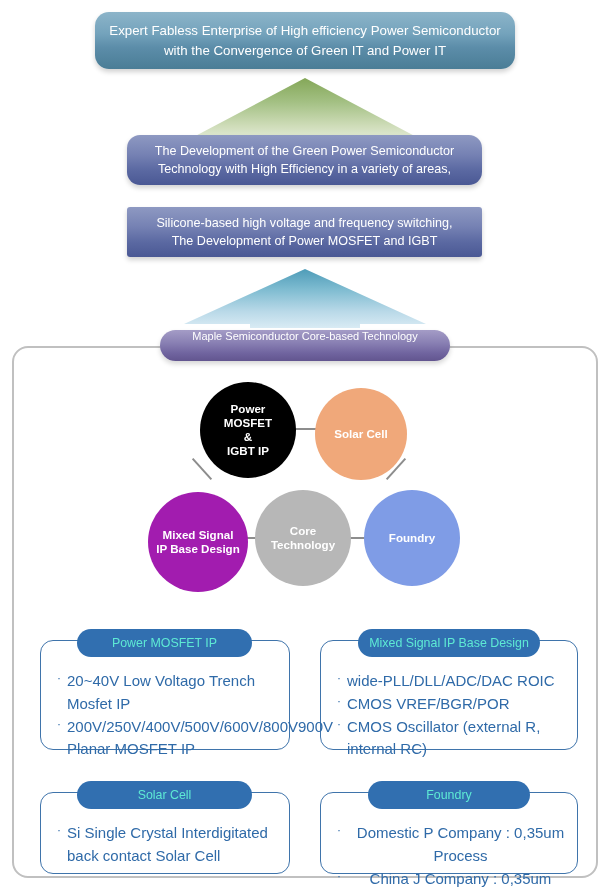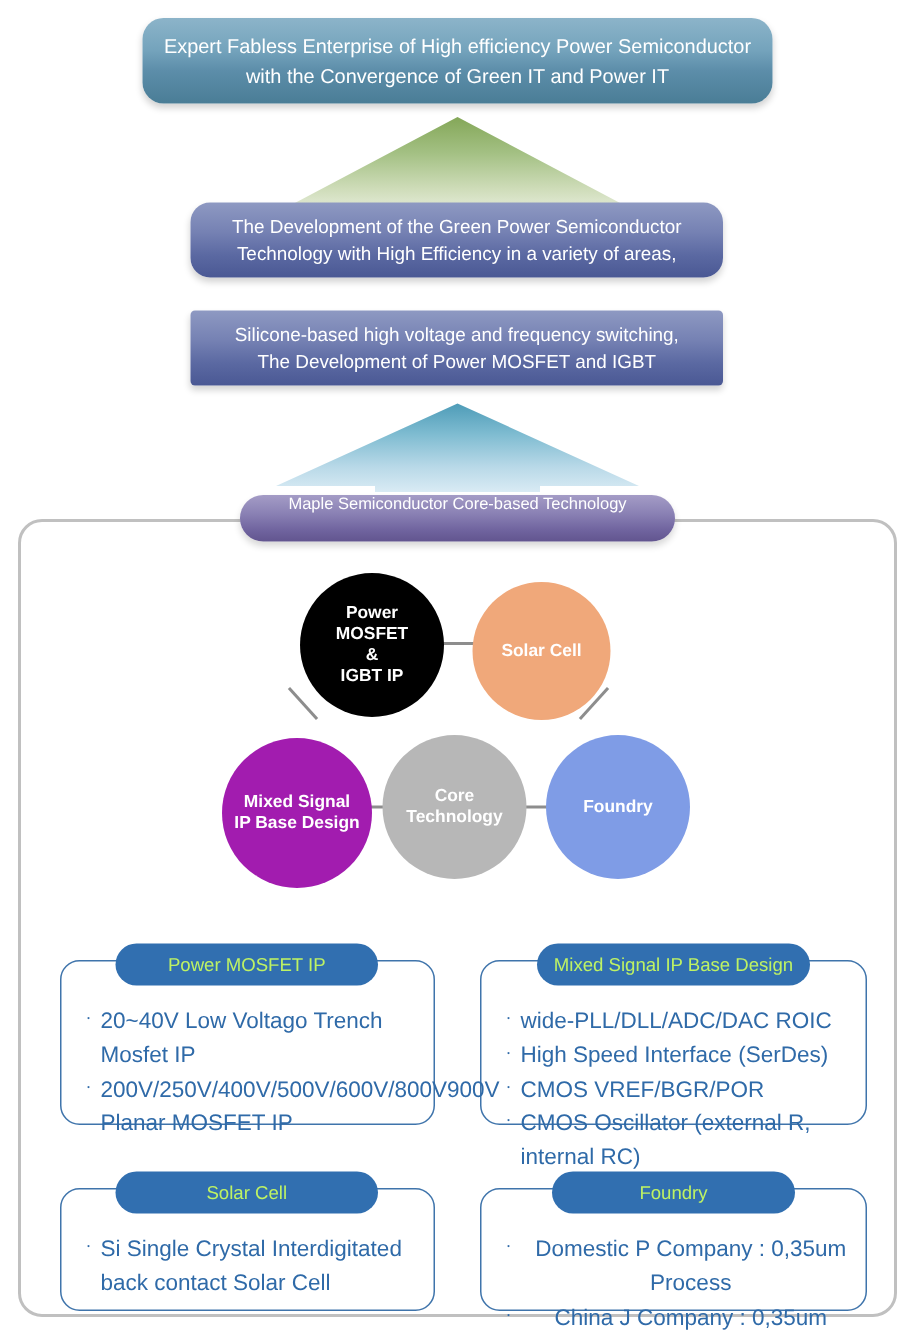--- a/index.html
+++ b/index.html
@@ -145,21 +145,21 @@
     box-sizing: border-box;
     border: 1.6px solid #3f74ab;
     border-radius: 13px;
     background: #ffffff;
   }
   .detail-head {
     position: absolute;
     height: 28px;
     border-radius: 14px;
     background: #316fb0;
-    color: #bef264;
+    color: #5eead4;
     font-size: 12.4px;
     display: flex;
     align-items: center;
     justify-content: center;
     white-space: nowrap;
     z-index: 3;
   }
   .detail-list {
     position: absolute;
     list-style: none;
@@ -275,21 +275,20 @@
   <li>200V/250V/400V/500V/600V/800V900V
 Planar MOSFET IP</li>
 </ul>
 
 <div class="detail-box" style="left:320px; top:640px; width:258px; height:110px;"></div>
 <div class="detail-head" style="left:358px; top:629px; width:182px;">
   <span>Mixed Signal IP Base Design</span>
 </div>
 <ul class="detail-list" style="left:336px; top:670px; width:238px;">
   <li>wide-PLL/DLL/ADC/DAC ROIC</li>
-  <li>High Speed Interface (SerDes)</li>
   <li>CMOS VREF/BGR/POR</li>
   <li>CMOS Oscillator (external R, internal RC)</li>
 </ul>
 
 <div class="detail-box" style="left:40px; top:792px; width:250px; height:82px;"></div>
 <div class="detail-head" style="left:77px; top:781px; width:175px;">
   <span>Solar Cell</span>
 </div>
 <ul class="detail-list" style="left:56px; top:822px; width:226px;">
   <li>Si Single Crystal Interdigitated

